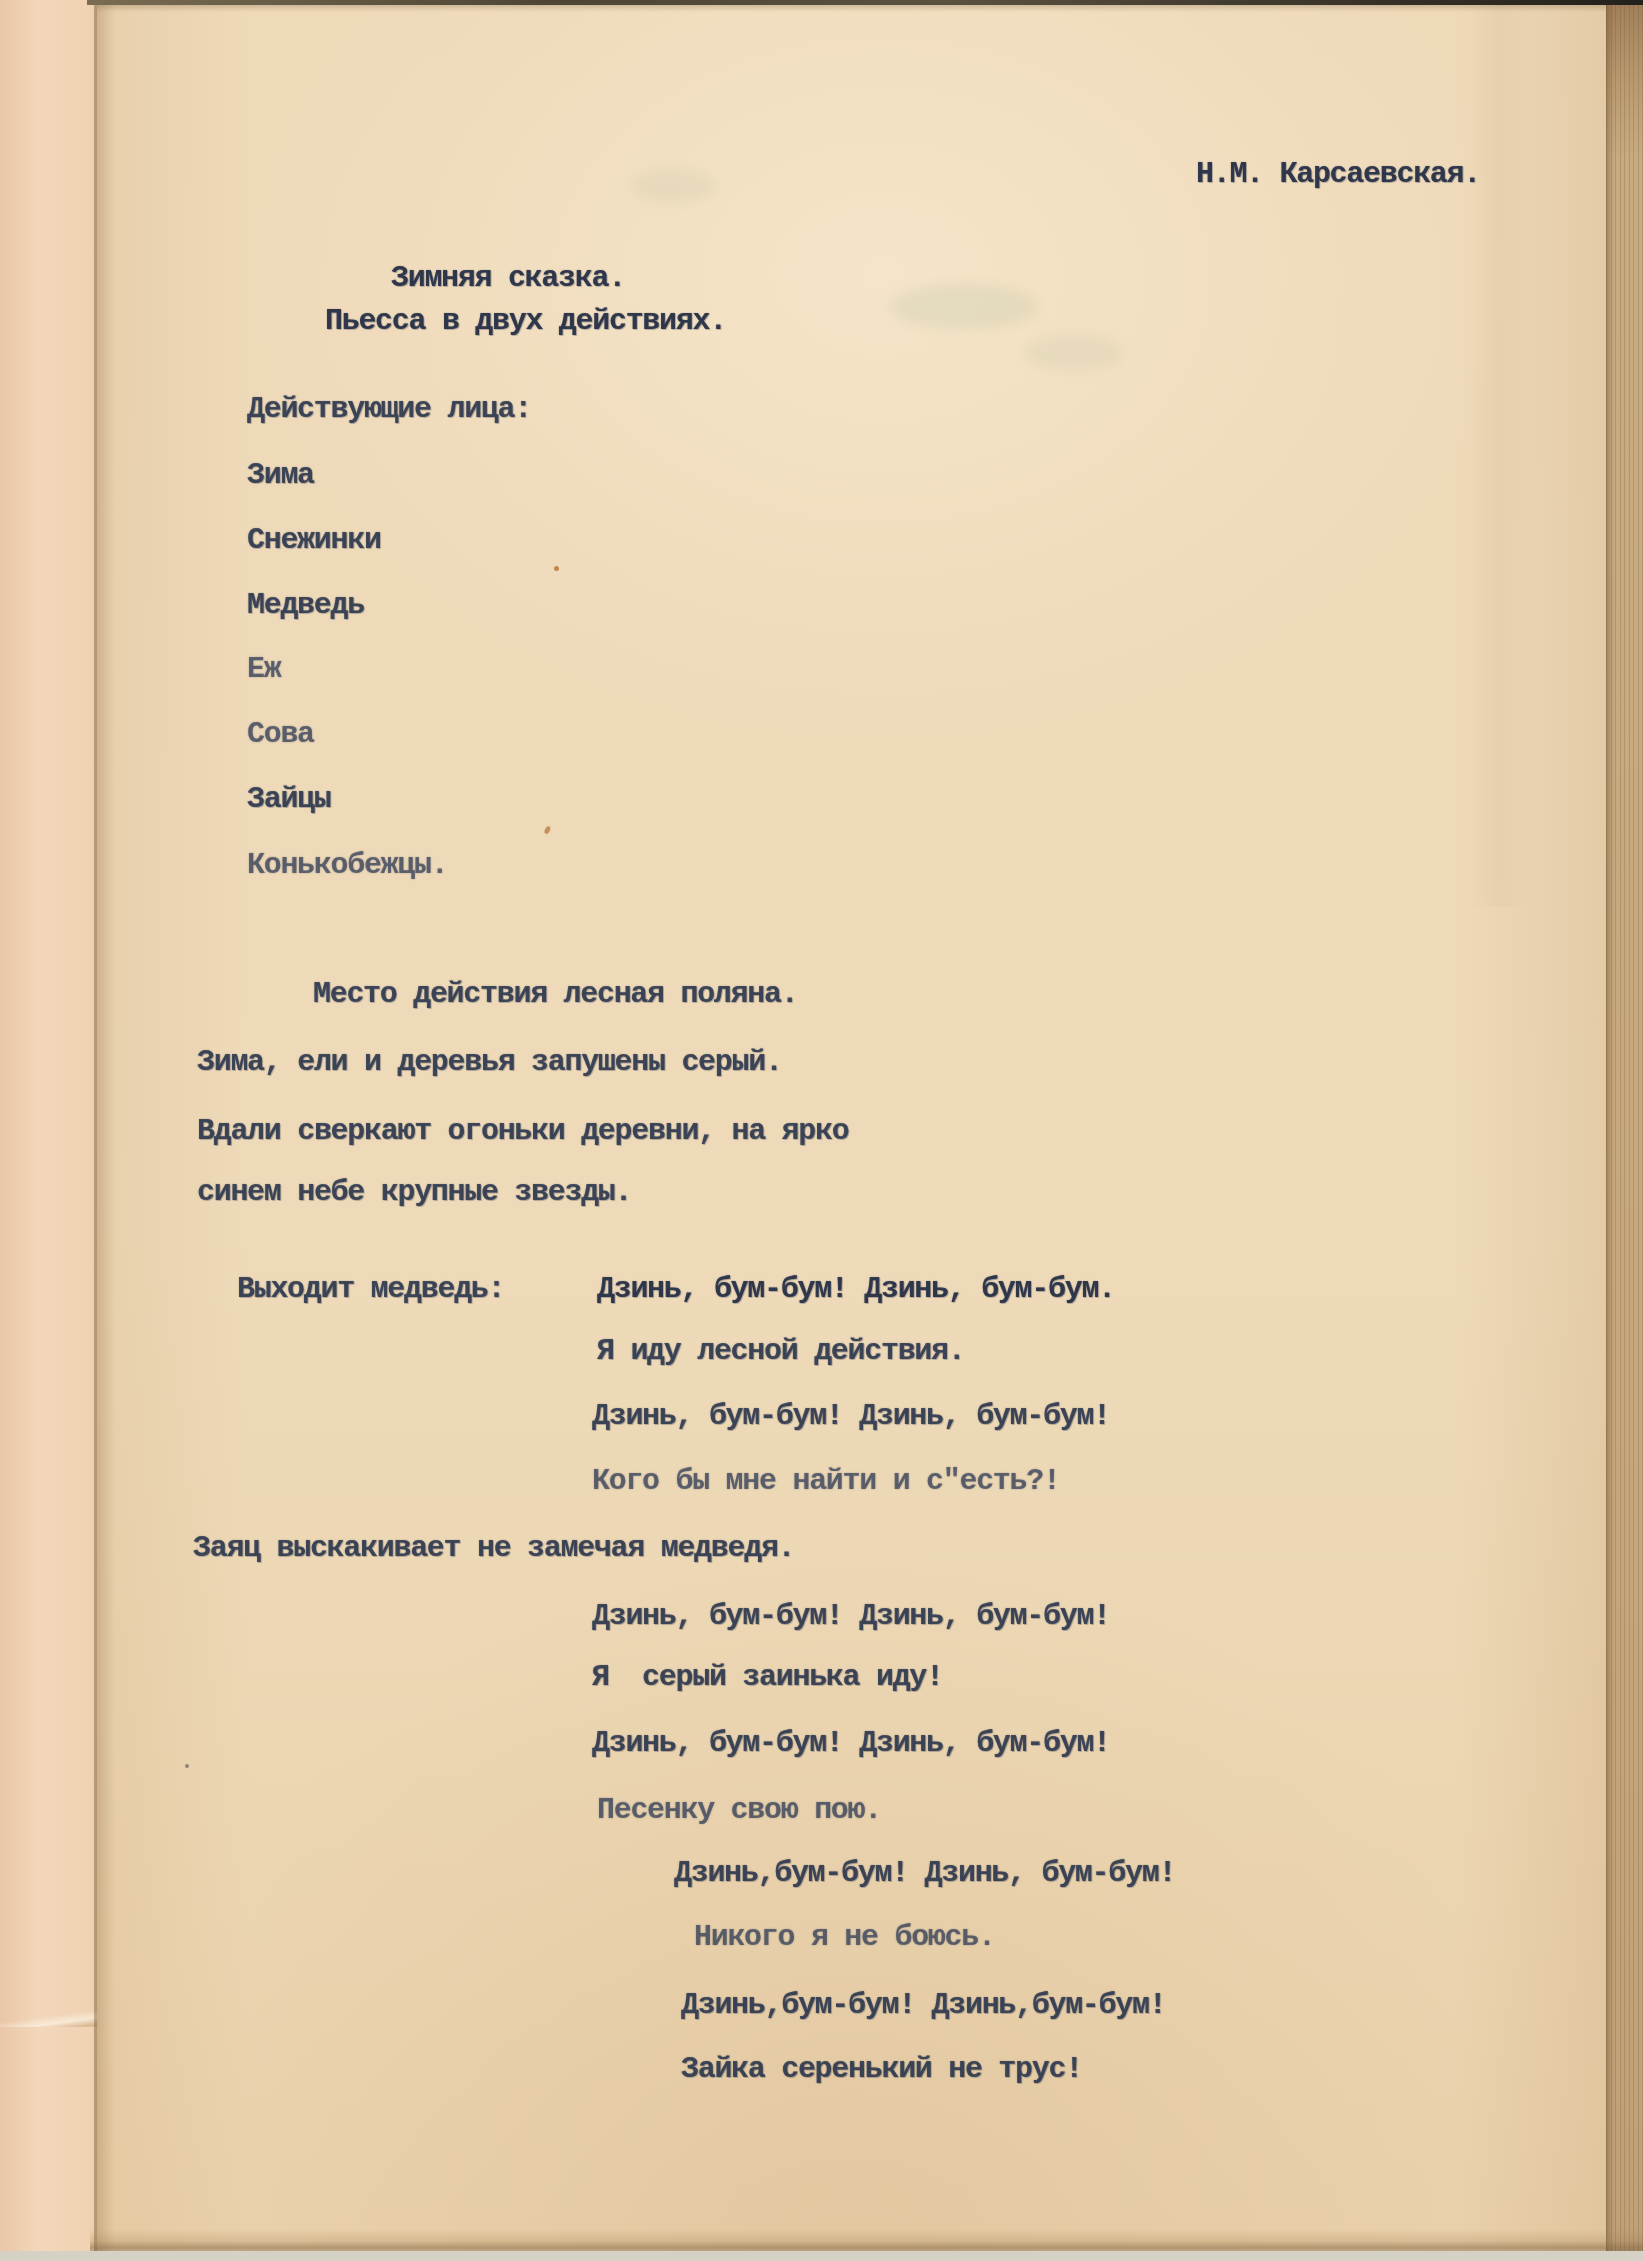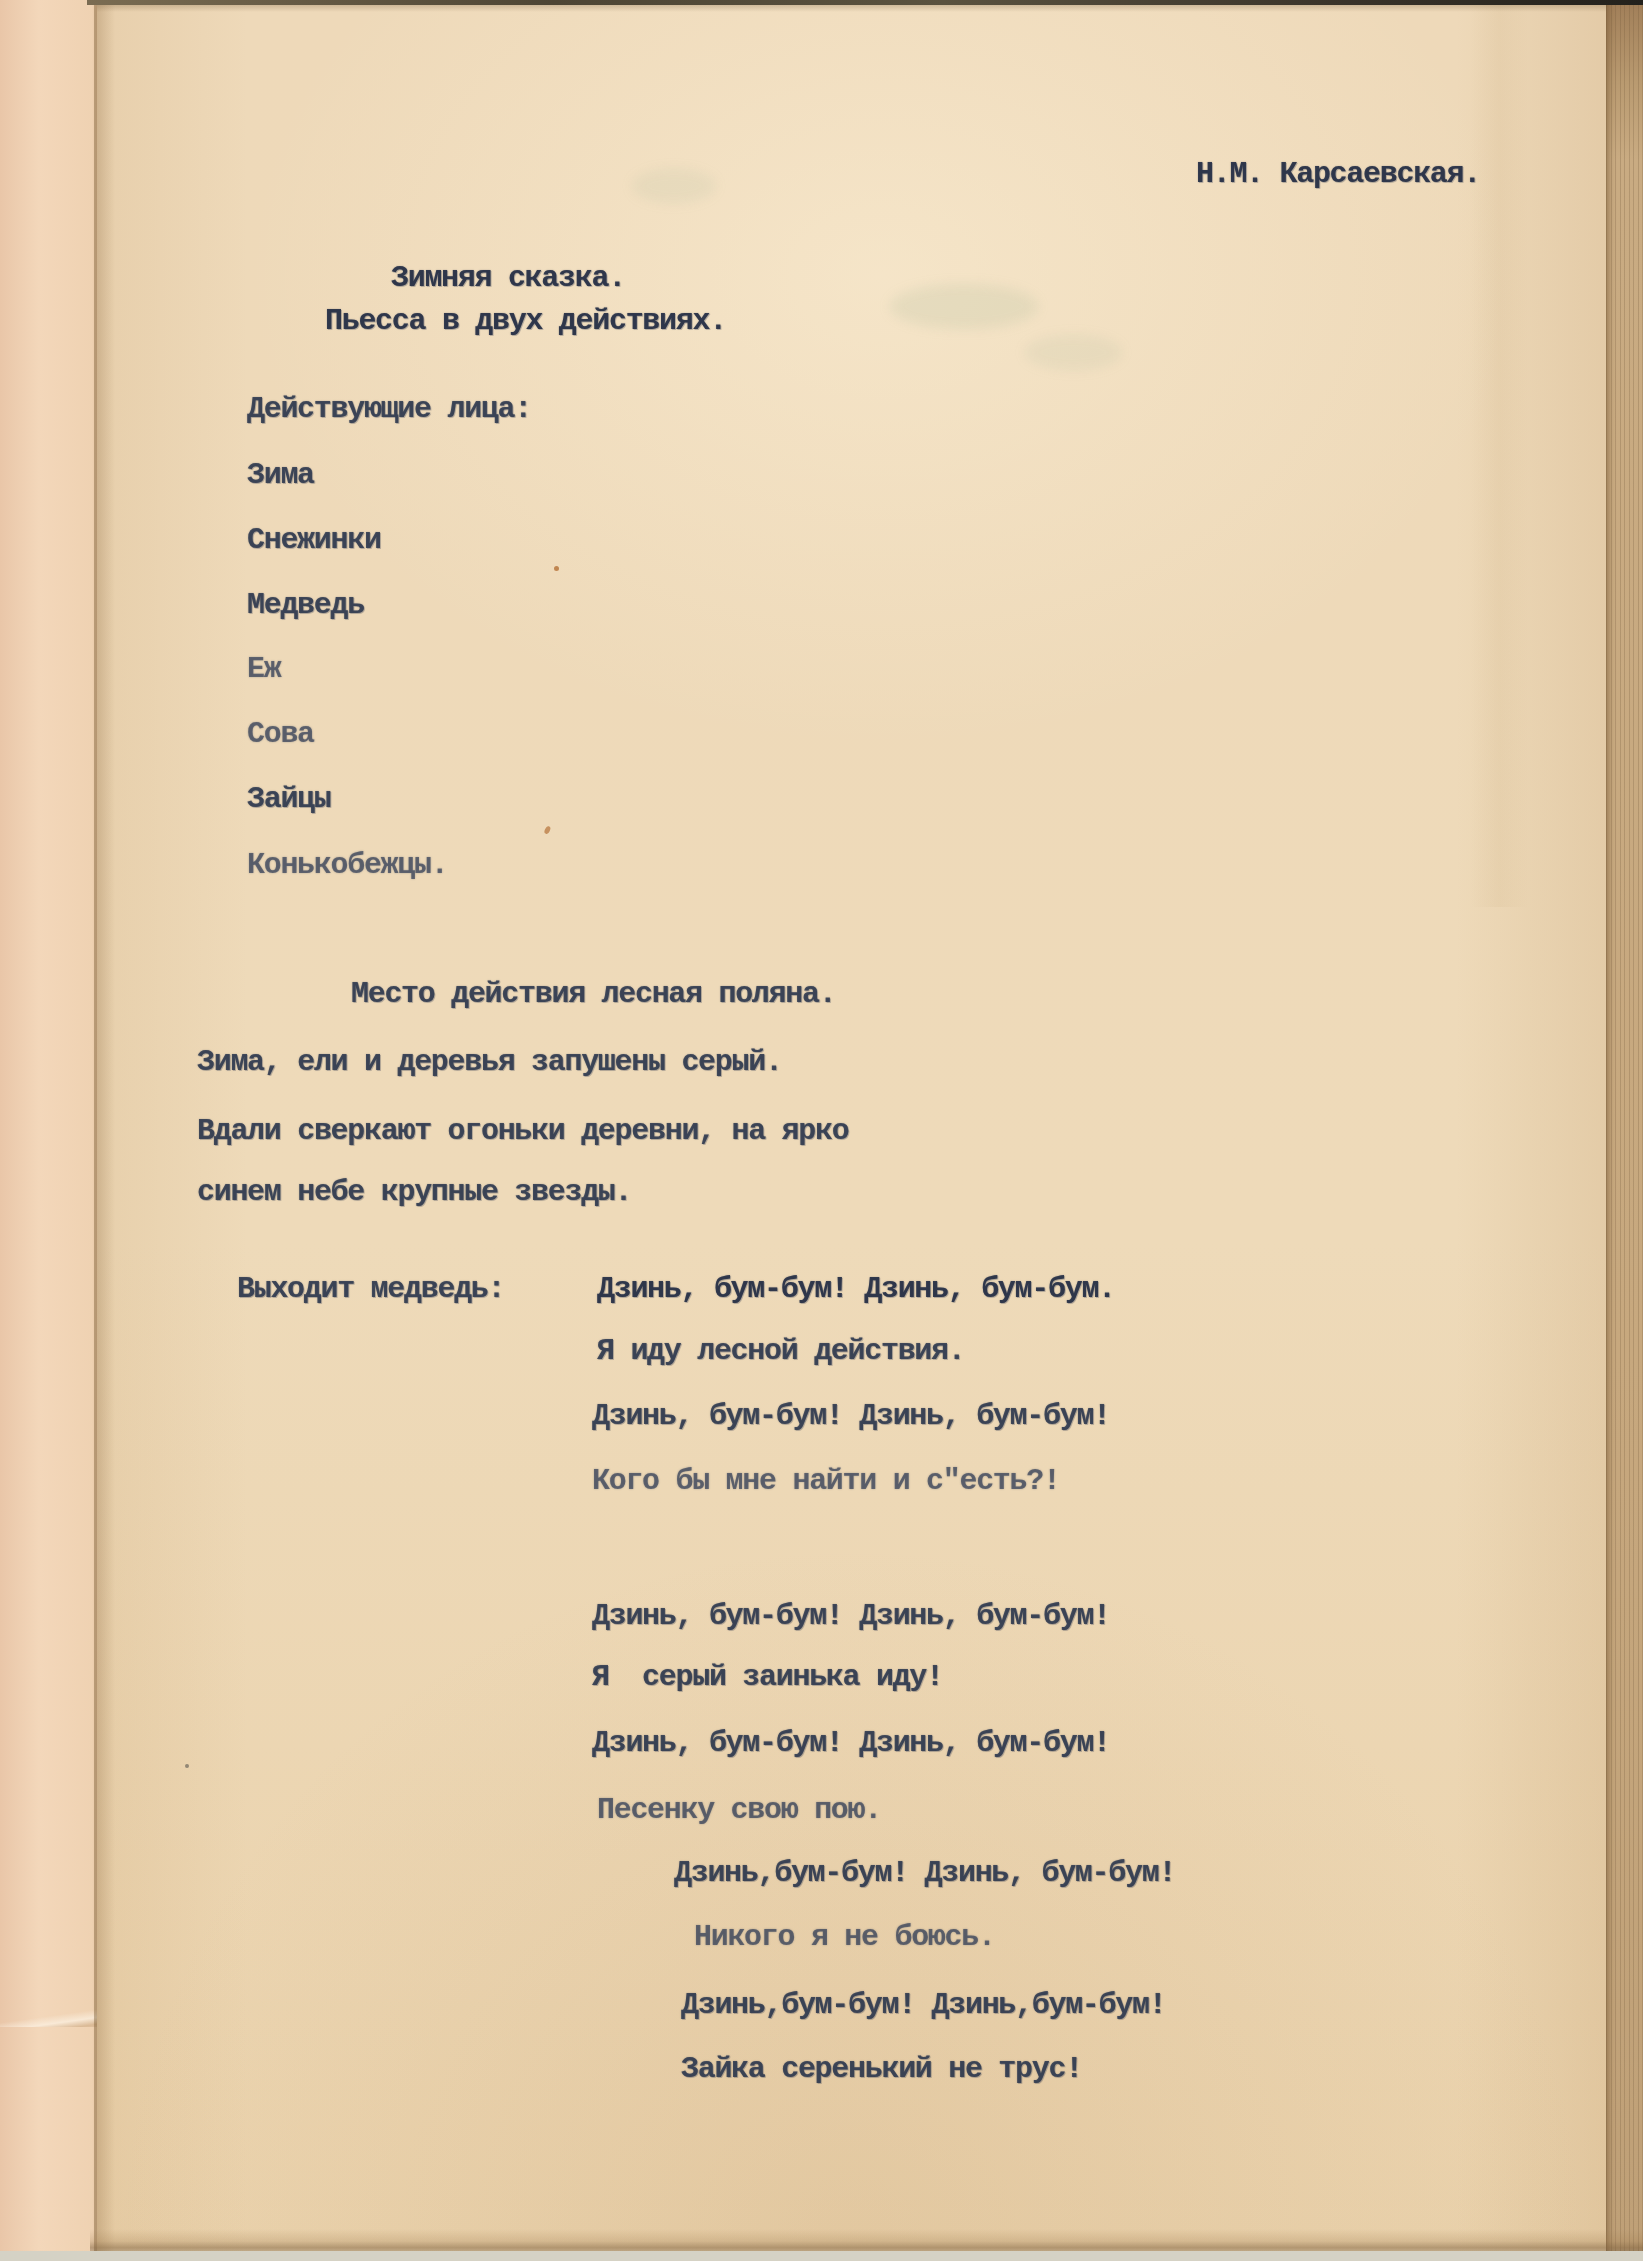--- a/index.html
+++ b/index.html
@@ -127,31 +127,32 @@
 
     <div class="tl" style="left:247px; top:394px;">Действующие лица:</div>
     <div class="tl" style="left:247px; top:460px;">Зима</div>
     <div class="tl" style="left:247px; top:525px;">Снежинки</div>
     <div class="tl" style="left:247px; top:590px;">Медведь</div>
     <div class="tl ink-light" style="left:247px; top:654px;">Еж</div>
     <div class="tl ink-light" style="left:247px; top:719px;">Сова</div>
     <div class="tl" style="left:247px; top:784px;">Зайцы</div>
     <div class="tl ink-light" style="left:247px; top:850px;">Конькобежцы.</div>
 
-    <div class="tl" style="left:313px; top:979px;margin-left:38px;">Место действия лесная поляна.</div>
+    <div class="tl" style="left:313px; top:979px;">Место действия лесная поляна.</div>
     <div class="tl" style="left:197px; top:1047px;">Зима, ели и деревья запушены серый.</div>
     <div class="tl" style="left:197px; top:1116px;">Вдали сверкают огоньки деревни, на ярко</div>
     <div class="tl" style="left:197px; top:1177px;">синем небе крупные звезды.</div>
 
     <div class="tl" style="left:193px; top:1274px;margin-left:44px;">Выходит медведь:</div>
     <div class="tl ink-dark" style="left:597px; top:1274px;">Дзинь, бум-бум! Дзинь, бум-бум.</div>
     <div class="tl" style="left:597px; top:1336px;">Я иду лесной действия.</div>
     <div class="tl" style="left:592px; top:1401px;">Дзинь, бум-бум! Дзинь, бум-бум!</div>
     <div class="tl ink-light" style="left:592px; top:1466px;">Кого бы мне найти и с"есть?!</div>
 
+    <div class="tl" style="left:193px; top:1533px;">Заяц выскакивает не замечая медведя.</div>
 
     <div class="tl" style="left:592px;  top:1601px;">Дзинь, бум-бум! Дзинь, бум-бум!</div>
     <div class="tl" style="left:592px;  top:1662px;">Я  серый заинька иду!</div>
     <div class="tl" style="left:592px;  top:1728px;">Дзинь, бум-бум! Дзинь, бум-бум!</div>
     <div class="tl ink-light" style="left:597px; top:1795px;">Песенку свою пою.</div>
     <div class="tl" style="left:674px; top:1858px;">Дзинь,бум-бум! Дзинь, бум-бум!</div>
     <div class="tl ink-light" style="left:674px; top:1922px;margin-left:20px;">Никого я не боюсь.</div>
     <div class="tl" style="left:681px; top:1990px;">Дзинь,бум-бум! Дзинь,бум-бум!</div>
     <div class="tl" style="left:681px; top:2054px;">Зайка серенький не трус!</div>
 

